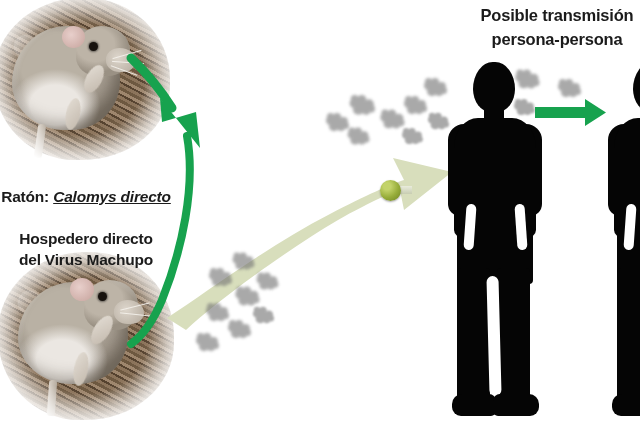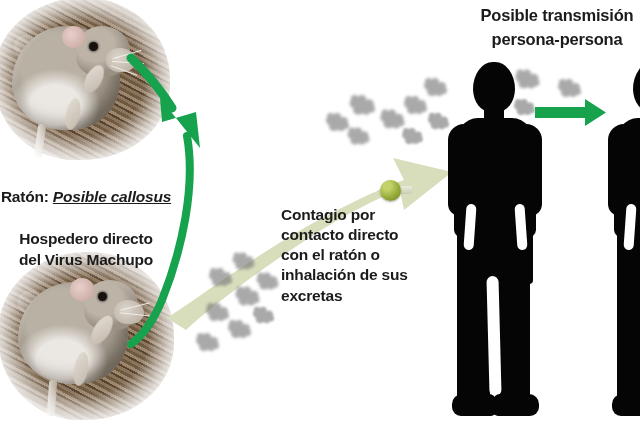--- a/index.html
+++ b/index.html
@@ -583,24 +583,19 @@
   </div>
 
   <svg class="svg-layer" viewBox="0 0 640 427">
     <path fill="#17a24e" d="M535,107 L585,107 L585,99 L606,112.5 L585,126 L585,118 L535,118 Z"></path>
   </svg>
 
   <div class="caption" id="title-transmision">Posible transmisión
 persona-persona</div>
 
   <div class="caption" id="label-mouse">
-    <span>Ratón: </span><span class="sp-name">Posible callosus</span><br>
+    <span>Ratón: </span><span class="sp-name">Calomys directo</span><br>
     <span style="white-space:pre-line;">Hospedero directo
 del Virus Machupo</span>
   </div>
 
-  <div class="caption" id="label-contagio">Contagio por
-contacto directo
-con el ratón  o
-inhalación de sus
-excretas</div>
 
 </div>
 
 </body></html>

